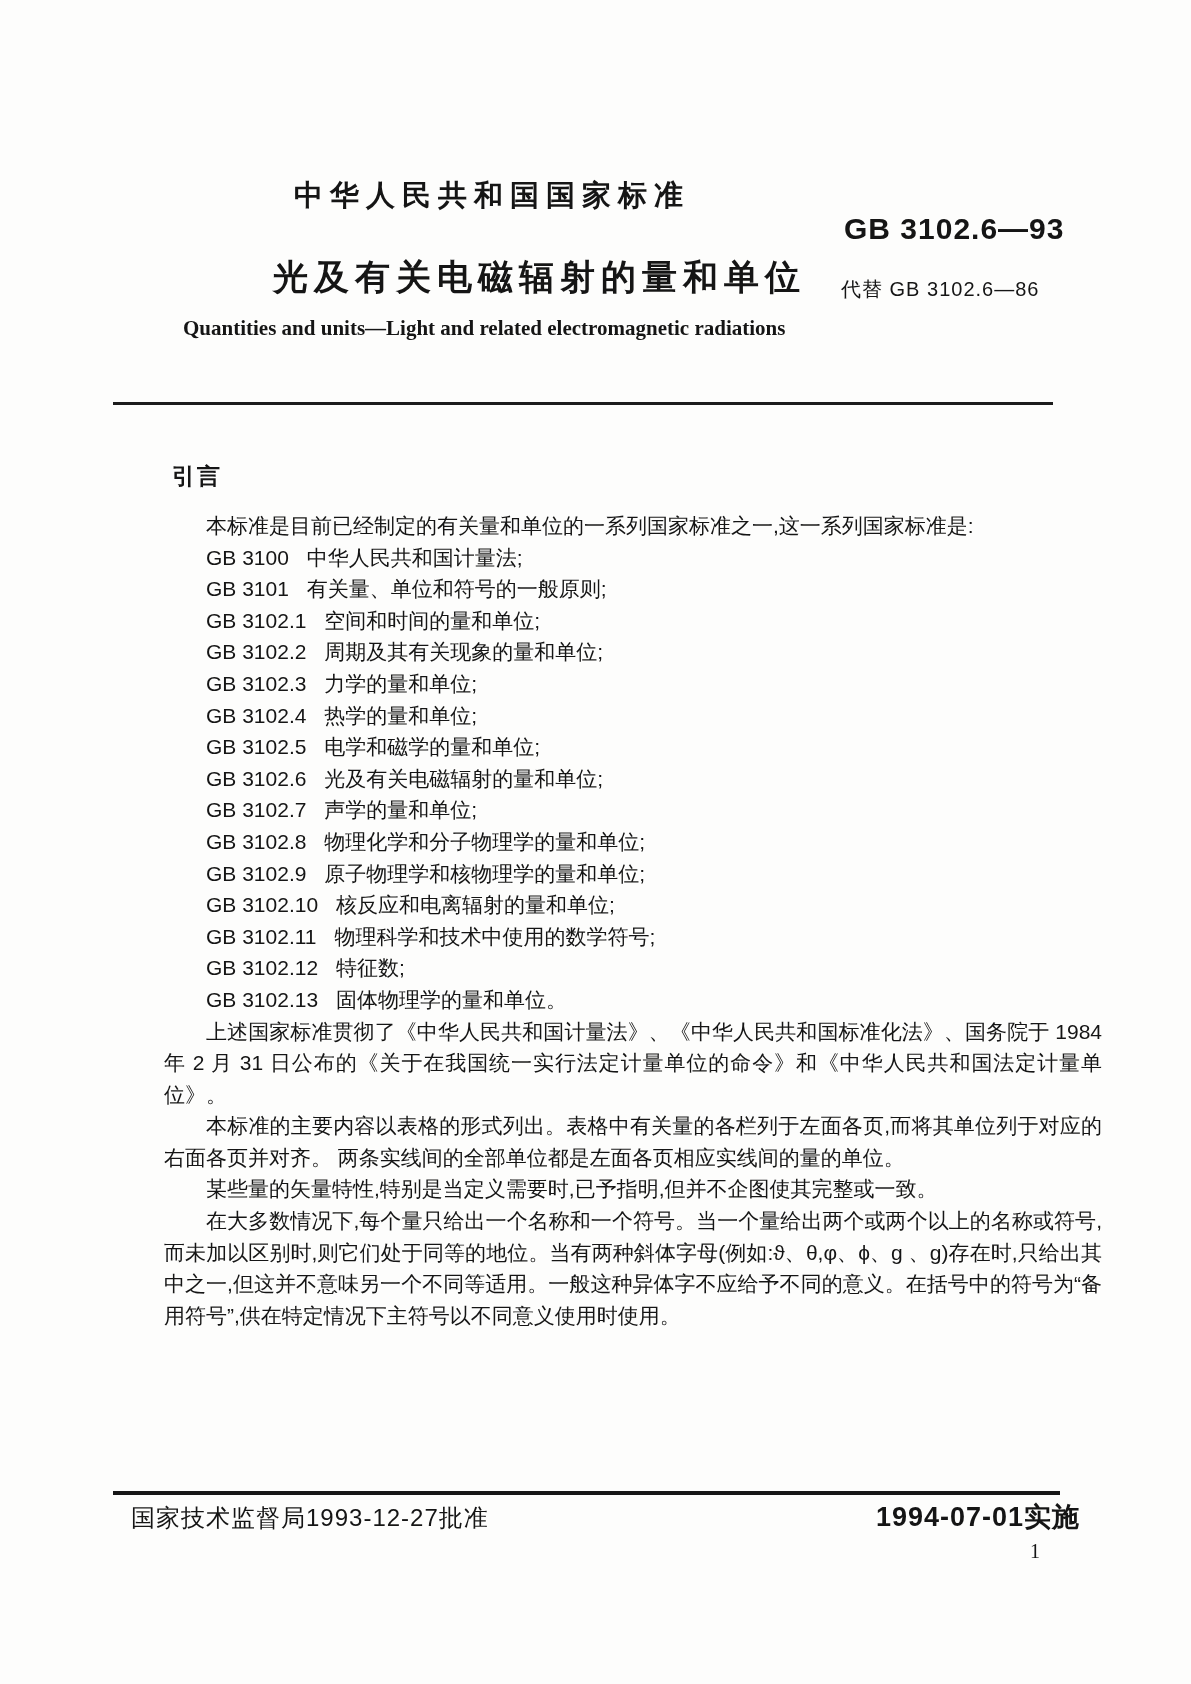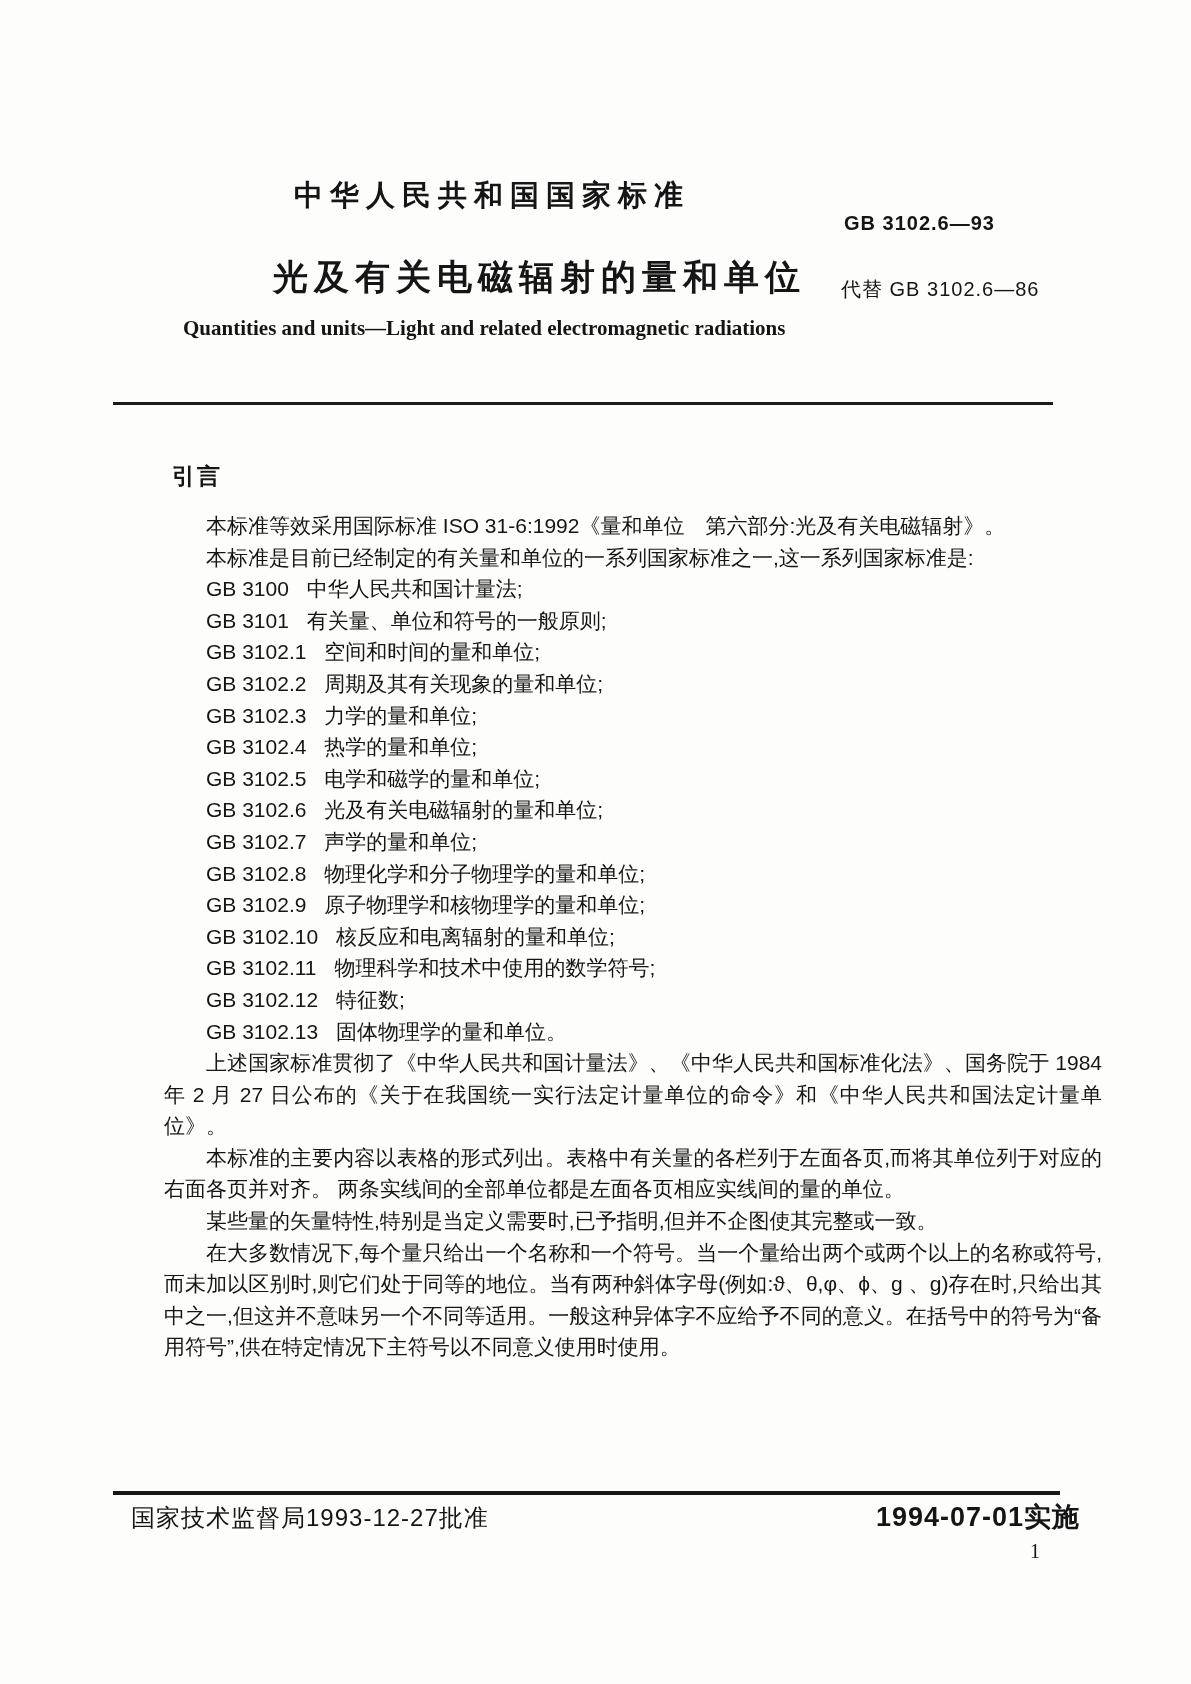--- a/index.html
+++ b/index.html
@@ -18,21 +18,21 @@
   }
 
   
   .org-title {
     position: absolute; left: 294px; top: 176px;
     font-size: 29px; font-weight: bold; letter-spacing: 7px;
     white-space: nowrap;
   }
   .std-code {
     position: absolute; left: 844px; top: 212px;
-    font-size: 20px; font-weight: bold; letter-spacing: 1px;
+    font-size: 30px; font-weight: bold; letter-spacing: 1px;
     white-space: nowrap;
   }
   .title-zh {
     position: absolute; left: 273px; top: 254px;
     font-size: 35px; font-weight: bold; letter-spacing: 6px;
     white-space: nowrap;
   }
   .supersedes {
     position: absolute; left: 841px; top: 276px;
     font-size: 20px; letter-spacing: 1px;
@@ -101,42 +101,41 @@
 
   <div class="supersedes">代替 GB 3102.6—86</div>
 
   <div class="title-en">Quantities and units—Light and related electromagnetic radiations</div>
 
   <div class="rule-top"></div>
 
   <div class="doc-body">
     <h2 class="intro-heading">引言</h2>
 
-    <p class="para">本标准等效采用国际标准 ISO 31-6:1992《量和单位　第六部分:光及有关电磁辐射》。</p>
     <p class="para">本标准是目前已经制定的有关量和单位的一系列国家标准之一,这一系列国家标准是:</p>
 
     <div class="std-list">
       <div class="std-item"><span class="code">GB 3100</span><span>中华人民共和国计量法;</span></div>
       <div class="std-item"><span class="code">GB 3101</span><span>有关量、单位和符号的一般原则;</span></div>
       <div class="std-item"><span class="code">GB 3102.1</span><span>空间和时间的量和单位;</span></div>
       <div class="std-item"><span class="code">GB 3102.2</span><span>周期及其有关现象的量和单位;</span></div>
       <div class="std-item"><span class="code">GB 3102.3</span><span>力学的量和单位;</span></div>
       <div class="std-item"><span class="code">GB 3102.4</span><span>热学的量和单位;</span></div>
       <div class="std-item"><span class="code">GB 3102.5</span><span>电学和磁学的量和单位;</span></div>
       <div class="std-item"><span class="code">GB 3102.6</span><span>光及有关电磁辐射的量和单位;</span></div>
       <div class="std-item"><span class="code">GB 3102.7</span><span>声学的量和单位;</span></div>
       <div class="std-item"><span class="code">GB 3102.8</span><span>物理化学和分子物理学的量和单位;</span></div>
       <div class="std-item"><span class="code">GB 3102.9</span><span>原子物理学和核物理学的量和单位;</span></div>
       <div class="std-item"><span class="code">GB 3102.10</span><span>核反应和电离辐射的量和单位;</span></div>
       <div class="std-item"><span class="code">GB 3102.11</span><span>物理科学和技术中使用的数学符号;</span></div>
       <div class="std-item"><span class="code">GB 3102.12</span><span>特征数;</span></div>
       <div class="std-item"><span class="code">GB 3102.13</span><span>固体物理学的量和单位。</span></div>
     </div>
 
-    <p class="para">上述国家标准贯彻了《中华人民共和国计量法》、《中华人民共和国标准化法》、国务院于 1984 年 2 月 27 日公布的《关于在我国统一实行法定计量单位的命令》和《中华人民共和国法定计量单位》。</p>
+    <p class="para">上述国家标准贯彻了《中华人民共和国计量法》、《中华人民共和国标准化法》、国务院于 1984 年 2 月 31 日公布的《关于在我国统一实行法定计量单位的命令》和《中华人民共和国法定计量单位》。</p>
     <p class="para">本标准的主要内容以表格的形式列出。表格中有关量的各栏列于左面各页,而将其单位列于对应的右面各页并对齐。 两条实线间的全部单位都是左面各页相应实线间的量的单位。</p>
     <p class="para">某些量的矢量特性,特别是当定义需要时,已予指明,但并不企图使其完整或一致。</p>
     <p class="para">在大多数情况下,每个量只给出一个名称和一个符号。当一个量给出两个或两个以上的名称或符号,而未加以区别时,则它们处于同等的地位。当有两种斜体字母(例如:ϑ、θ,φ、ϕ、g 、g)存在时,只给出其中之一,但这并不意味另一个不同等适用。一般这种异体字不应给予不同的意义。在括号中的符号为“备用符号”,供在特定情况下主符号以不同意义使用时使用。</p>
   </div>
 
   <div class="footer-rule"></div>
 
   <div class="footer-approval">国家技术监督局1993-12-27批准</div>
 
   <div class="footer-impl">1994-07-01实施</div>

